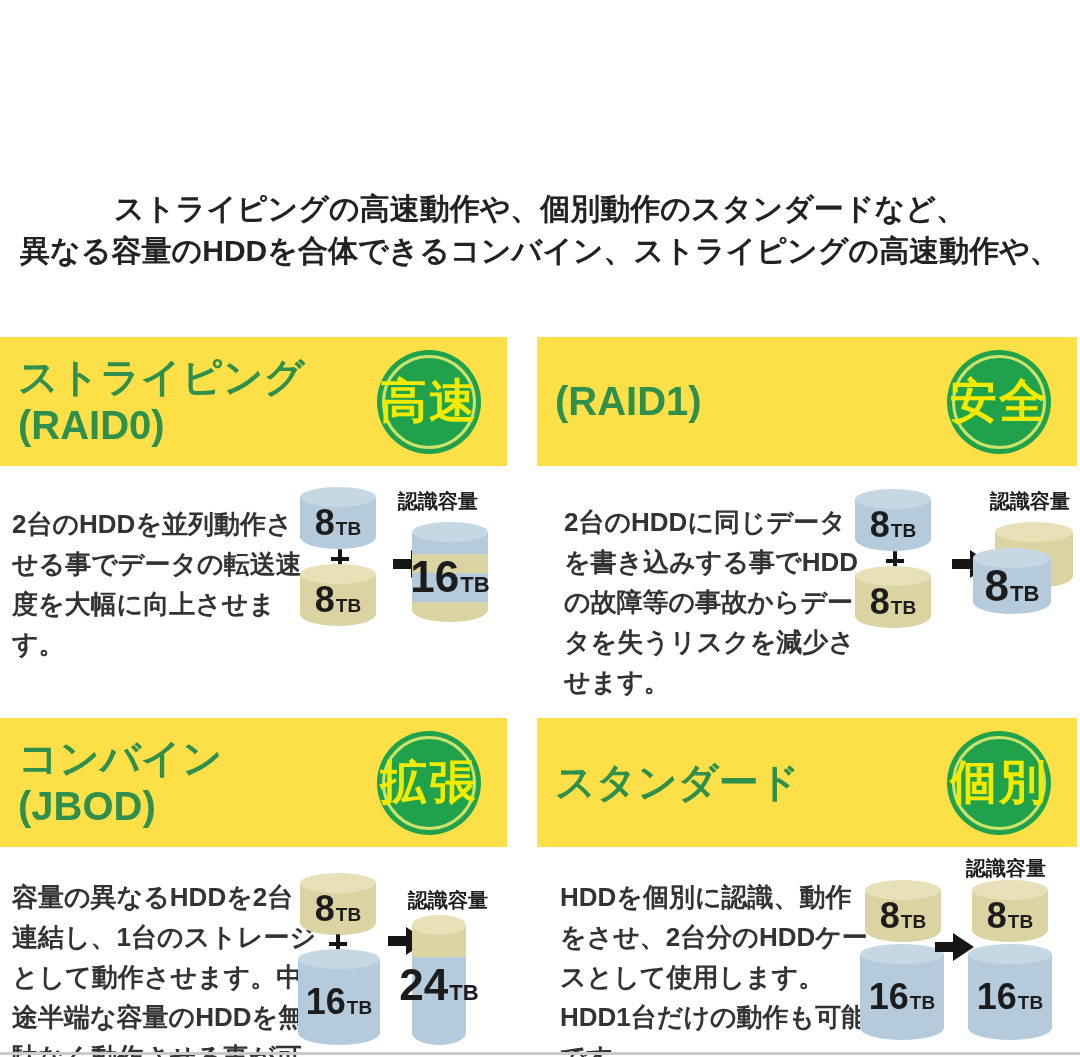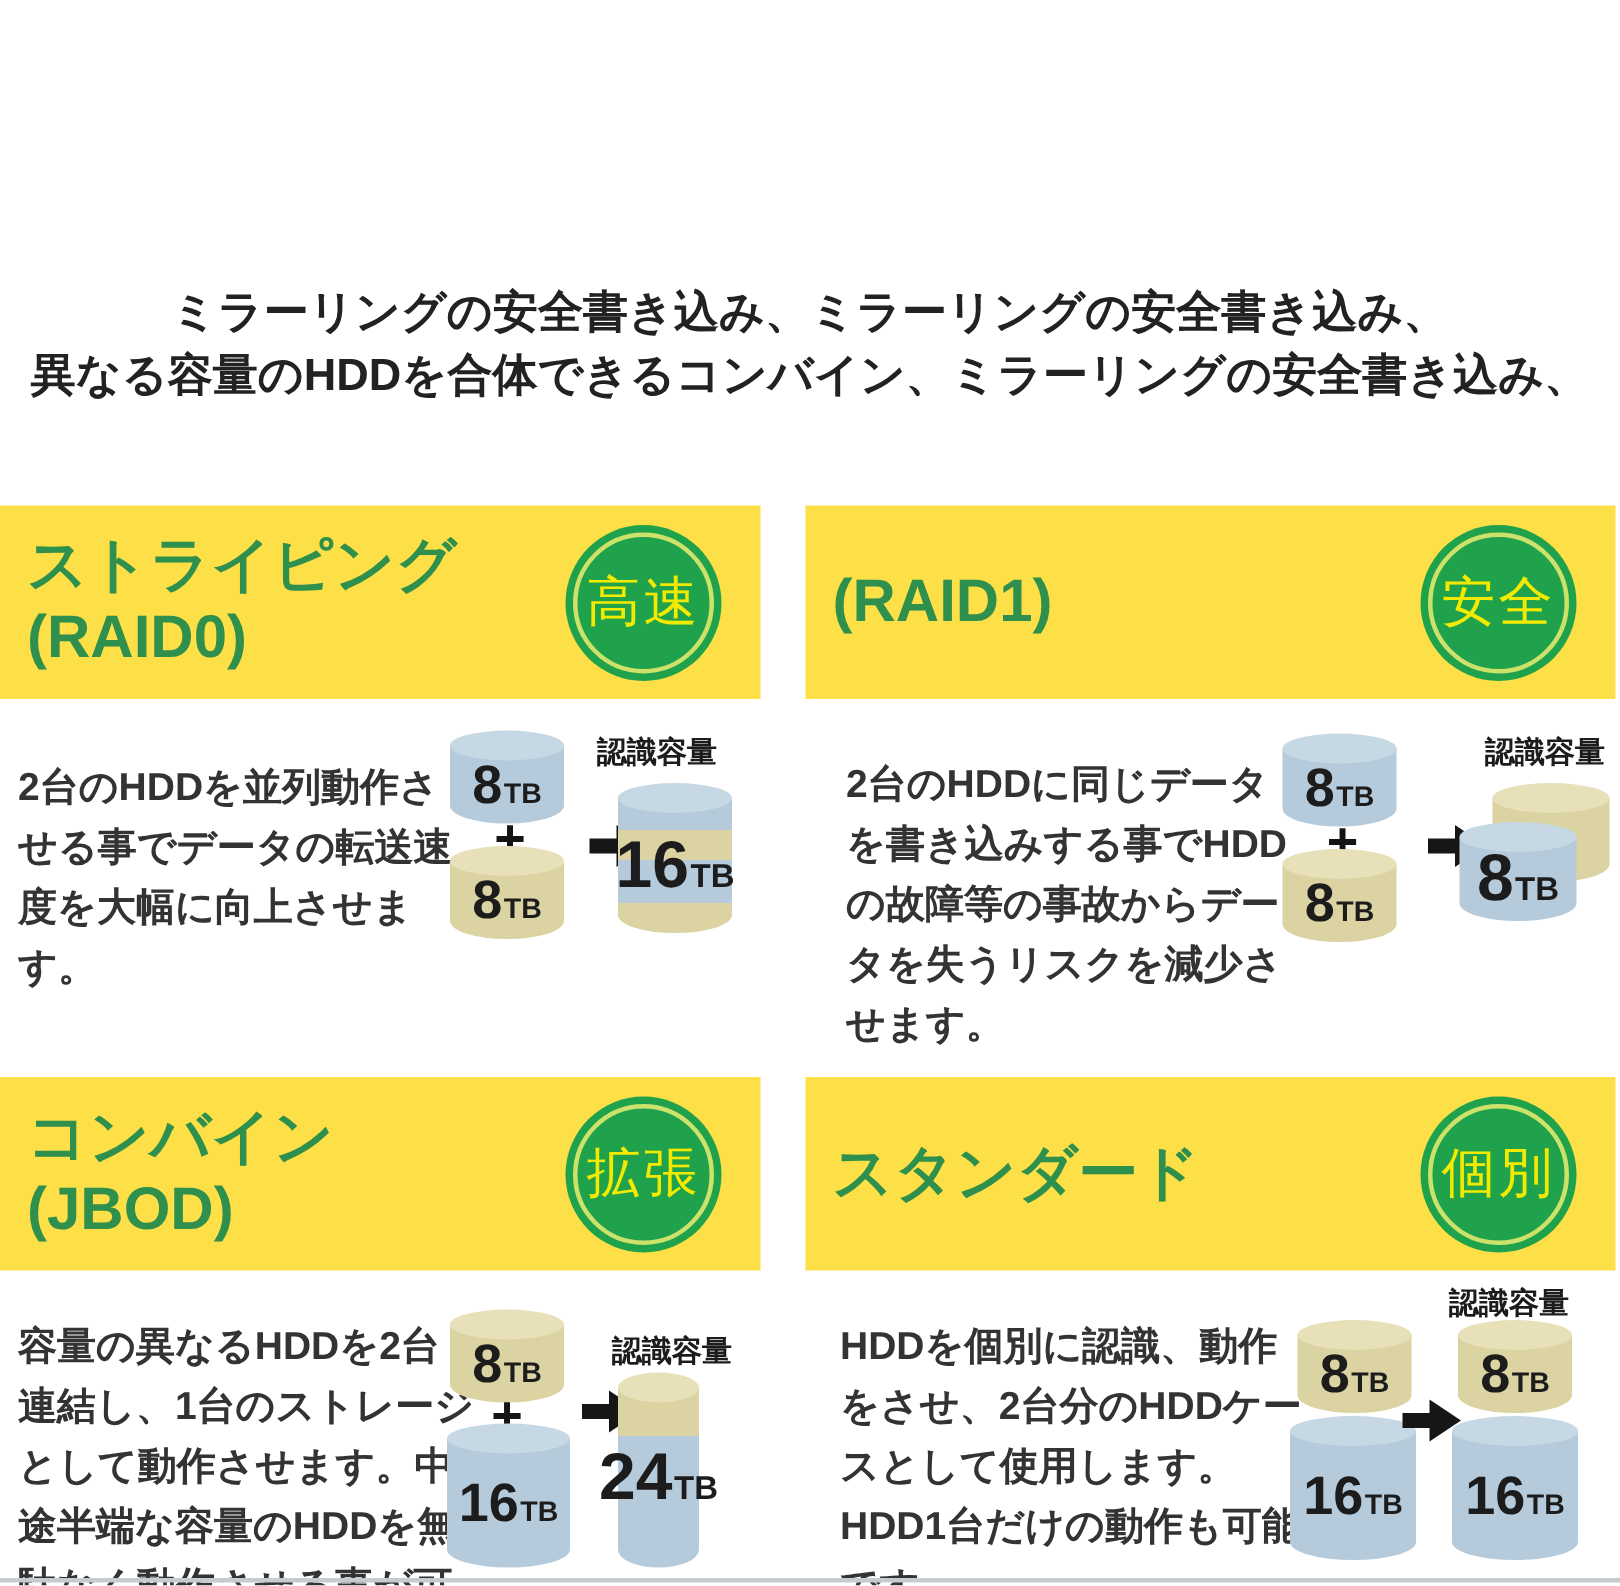--- a/index.html
+++ b/index.html
@@ -36,21 +36,21 @@
   .panel-title span { display:block; }
 
   .badge {
     width:104px; height:104px; border-radius:50%; background:#1fa24b;
     display:flex; align-items:center; justify-content:center; flex:0 0 auto;
     position:relative;
   }
   .badge::before {
     content:""; position:absolute; inset:5px; border:3px solid #cde26a; border-radius:50%;
   }
-  .badge span { position:relative; color:#f2ea00; font-size:36px; font-weight:400; letter-spacing:2px; }
+  .badge span { position:relative; color:#f2ea00; font-size:47px; font-weight:700; letter-spacing:2px; }
 
   .panel-body { position:relative; }
   .p1 .panel-body, .p2 .panel-body { height:236px; }
   .p3 .panel-body, .p4 .panel-body { height:212px; }
 
   .desc {
     position:absolute; font-size:26px; line-height:40px; font-weight:700; color:#333;
   }
   .p1 .desc { left:12px; top:38px; width:295px; }
   .p2 .desc { left:27px; top:36px; width:302px; }
@@ -95,22 +95,22 @@
   }
 
   .bottom-edge { position:absolute; left:0; bottom:2px; width:100%; height:3px; background:#c7cbce; }
 </style>
 </head>
 <body>
 
 <div class="canvas">
 
   <div class="subtitle">
-    <div>ミラーリングの安全書き込み、ミラーリングの安全書き込み、</div>
-    <div>異なる容量のHDDを合体できるコンバイン、ミラーリングの安全書き込み、</div>
+    <div>ストライピングの高速動作や、個別動作のスタンダードなど、</div>
+    <div>異なる容量のHDDを合体できるコンバイン、ストライピングの高速動作や、</div>
   </div>
 
   <section class="panel p1">
     <div class="panel-header">
       <div class="panel-title">
         <span>ストライピング</span>
         <span>(RAID0)</span>
       </div>
       <div class="badge">
         <span>高速</span>

